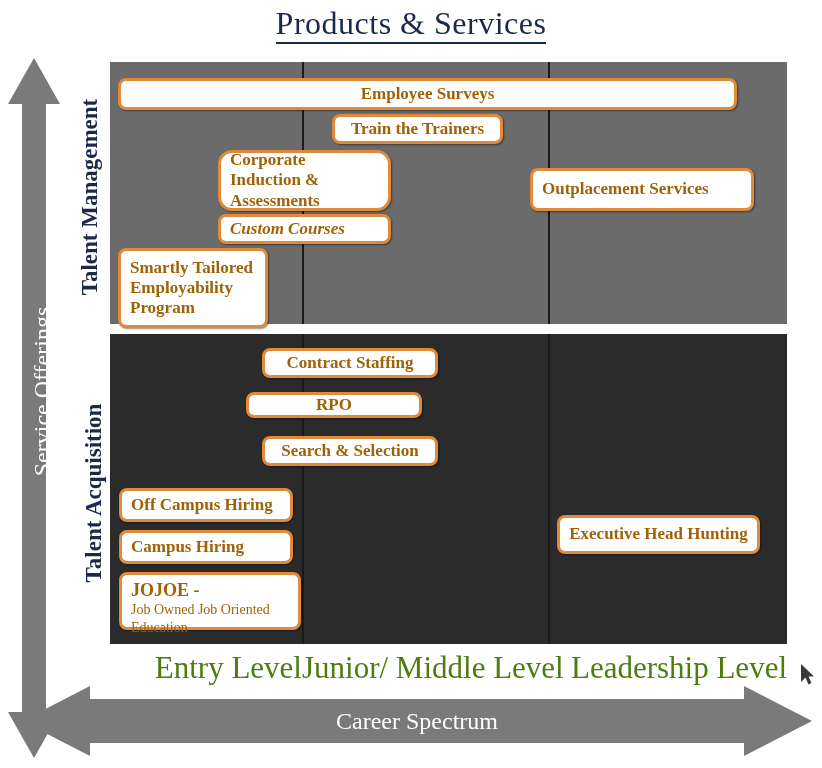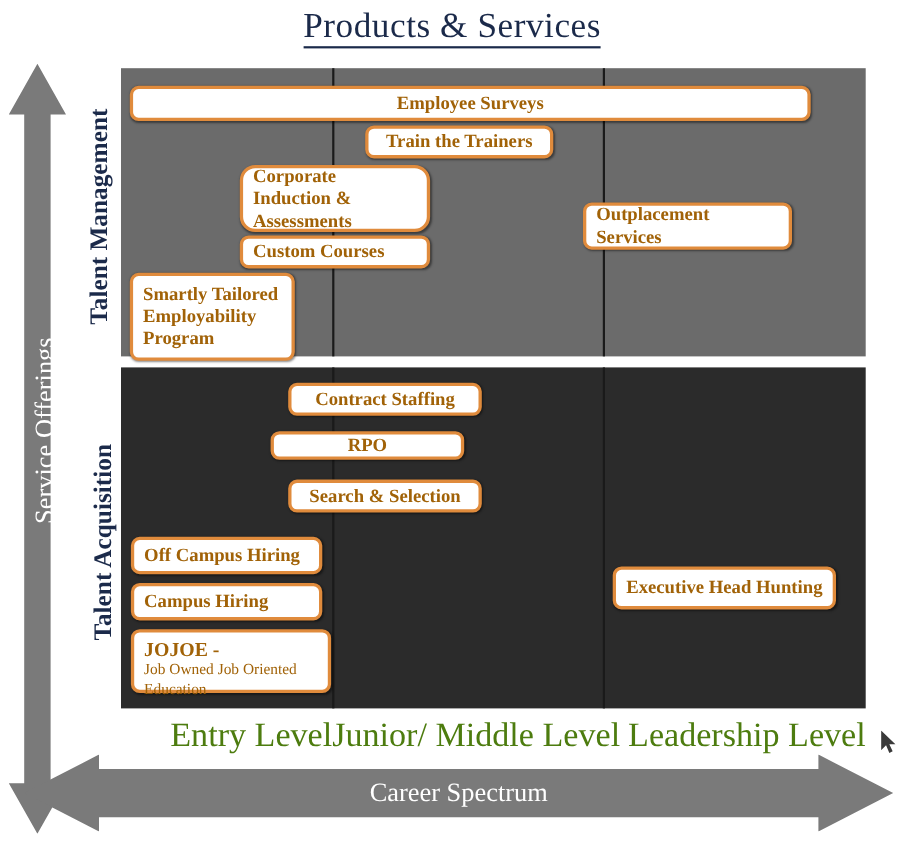--- a/index.html
+++ b/index.html
@@ -127,29 +127,29 @@
     </div>
 
     <div class="box center" style="left:222px;top:52px;width:171px;height:30px;align-items:center;">
       <span>Train the Trainers</span>
     </div>
 
     <div class="box" style="left:108px;top:88px;width:173px;height:61px;border-radius:14px;">
       <span>Corporate Induction &amp; Assessments</span>
     </div>
 
-    <div class="box" style="left:108px;top:152px;width:173px;height:30px;">
+    <div class="box" style="left:108px;top:152px;width:173px;height:30px;font-style:italic;">
       <span>Custom Courses</span>
     </div>
 
     <div class="box" style="left:8px;top:186px;width:150px;height:80px;">
       <span>Smartly Tailored Employability Program</span>
     </div>
 
-    <div class="box" style="left:420px;top:106px;width:190px;height:43px;margin-top:16px;">
+    <div class="box" style="left:420px;top:106px;width:224px;height:43px;">
       <span>Outplacement Services</span>
     </div>
   </div>
 
   <div class="panel" id="panel-bottom">
     <div class="divider d1"></div>
     <div class="divider d2"></div>
 
     <div class="box center" style="left:152px;top:14px;width:176px;height:30px;">
       <span>Contract Staffing</span>

